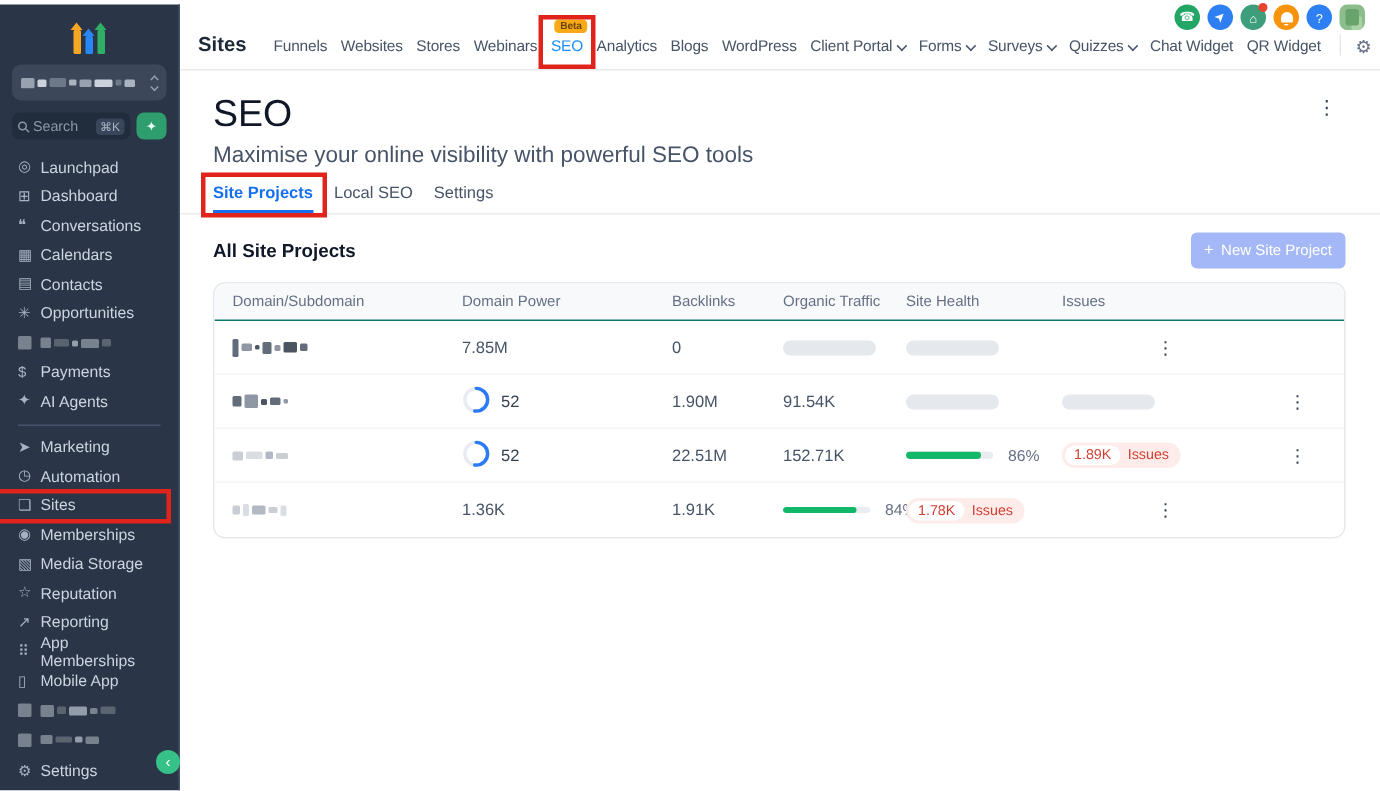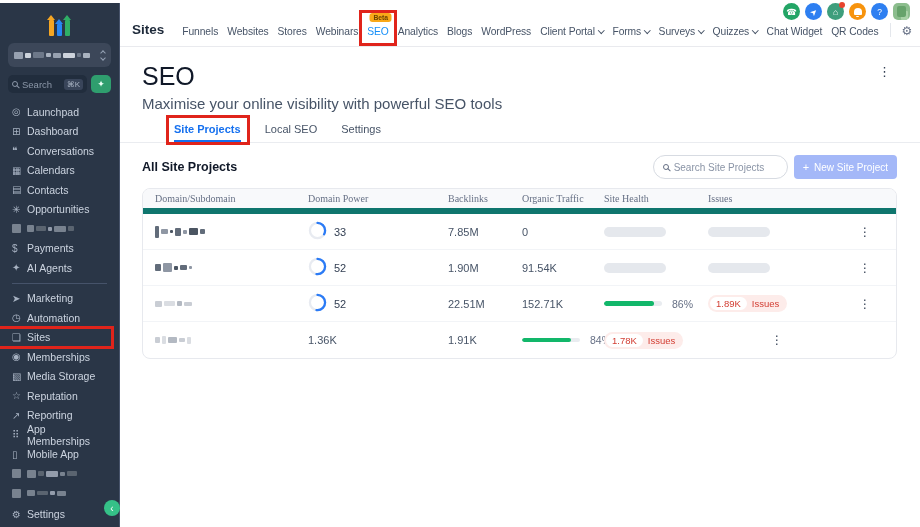--- a/index.html
+++ b/index.html
@@ -79,40 +79,40 @@
   .bell-shape { width:8px; height:7px; background:#fff; border-radius:4px 4px 1px 1px; position:relative; display:block; }
   .bell-shape::after { content:""; position:absolute; left:2.6px; bottom:-2.4px; width:2.8px; height:1.8px;
                        border-radius:0 0 2px 2px; background:#fff; }
 
   
   .page { position:absolute; left:120px; top:48px; right:0; bottom:0; background:#fff; padding:14px 23px 0 22px; }
   .page-head { display:flex; justify-content:space-between; align-items:flex-start; }
   .page-head h1 { font-size:25px; font-weight:500; color:#101828; line-height:28px; }
   .kebab { font-size:13px; color:#344054; cursor:pointer; padding:2px 6px; }
   .subtitle { font-size:15px; color:#475467; margin-top:5px; }
-  .page-tabs { display:flex; gap:24px; margin-top:11px;margin-left:32px; }
+  .page-tabs { display:flex; gap:14px; margin-top:11px; }
   .ptab { position:relative; font-size:11px; color:#475467; padding-bottom:7px; cursor:pointer; }
   .ptab.active { color:#1570ef; font-weight:700; }
   .ptab .underline { position:absolute; left:0; right:0; bottom:0; height:2px; background:#1570ef; }
   .page-divider { height:1px; background:#eaecf0; margin:0 -23px 0 -22px; }
 
   .section-row { display:flex; justify-content:space-between; align-items:center; margin-top:12px; }
   .section-row h2 { font-size:12.5px; font-weight:700; color:#101828; }
   .controls { display:flex; gap:6px; align-items:center; }
   .search2 { width:135px; height:24px; border:1px solid #d7dbe2; border-radius:12px; background:#fff;
              display:flex; align-items:center; gap:5px; padding:0 9px; font-size:10px; color:#8a94a6; cursor:text; }
   .new-btn { height:24px; padding:0 9px; background:#a4b8f8; color:#fff; border:none; border-radius:4px;
              font-size:10px; display:flex; align-items:center; gap:5px; cursor:pointer; }
   .new-btn .plus { font-size:11px; }
 
   
   .table { margin-top:9px; border:1px solid #e7e9ee; border-radius:8px; overflow:hidden; background:#fff; }
   .trow { display:grid; grid-template-columns:153px 140px 74px 82px 104px 138px 1fr;
           align-items:center; padding:0 12px; }
-  .thead { height:25px; background:#f8f9fb; border-bottom:6px solid #0f766e;font-family:Liberation Serif, serif; }
+  .thead { height:25px; background:#f8f9fb; border-bottom:1px solid #0f766e; }
   .th { font-size:10px; color:#667085; font-weight:500; }
   .tr { height:36px; border-bottom:1px solid #f2f4f7; }
   .tr:last-child { border-bottom:none; }
   .td { font-size:11px; color:#475467; display:flex; align-items:center; }
   .power-wrap { display:flex; align-items:center; gap:7px; }
   .power-val { color:#344054; }
   .skeleton { width:62px; height:10px; border-radius:5px; background:#e5e8ed; }
   .hbar { width:58px; height:4.5px; border-radius:3px; background:#e9ecf0; overflow:hidden; flex:none; }
   .hfill { height:100%; background:#12b76a; border-radius:3px; }
   .hlabel { font-size:10.5px; color:#667085; margin-left:10px; }
@@ -334,21 +334,21 @@
           <i class="chev"></i>
         </div>
         <div class="ttab">
           <span>Quizzes</span>
           <i class="chev"></i>
         </div>
         <div class="ttab">
           <span>Chat Widget</span>
         </div>
         <div class="ttab">
-          <span>QR Codes</span>
+          <span>QR Widget</span>
         </div>
       </nav>
     <span class="tb-sep"></span>
     <span class="gear">⚙</span>
   </header>
 
   <div class="quick-icons" id="quick-icons">
       <div class="qicon" style="background: rgb(35, 165, 102);">
         <span>☎</span>
       </div>
@@ -380,24 +380,20 @@
     <div class="page-tabs" id="page-tabs">
         <div class="ptab active"><span>Site Projects</span><i class="underline"></i><i class="anno anno-ptab"></i></div>
         <div class="ptab"><span>Local SEO</span></div>
         <div class="ptab"><span>Settings</span></div>
       </div>
     <div class="page-divider"></div>
 
     <div class="section-row">
       <h2>All Site Projects</h2>
       <div class="controls">
-        <div class="search2">
-          <span class="mag dk"></span>
-          <span>Search Site Projects</span>
-        </div>
         <button class="new-btn">
           <span class="plus">+</span>
           <span>New Site Project</span>
         </button>
       </div>
     </div>
 
     <div class="table" id="table">
         <div class="trow thead">
           <div class="th">Domain/Subdomain</div>
@@ -413,27 +409,20 @@
             <span class="pxrow">
               <i style="width: 4px; height: 12px; background: rgb(98, 108, 122);"></i>
               <i style="width: 7px; height: 5px; background: rgb(143, 151, 164);"></i>
               <i style="width: 3px; height: 3px; background: rgb(75, 85, 98);"></i>
               <i style="width: 6px; height: 8px; background: rgb(98, 108, 122);"></i>
               <i style="width: 4px; height: 4px; background: rgb(143, 151, 164);"></i>
               <i style="width: 9px; height: 7px; background: rgb(75, 85, 98);"></i>
               <i style="width: 5px; height: 5px; background: rgb(98, 108, 122);"></i>
             </span>
           </div>
-          <div class="td power-wrap">
-            <span><svg width="19" height="19" viewBox="0 0 20 20">
-                <circle cx="10" cy="10" r="8" fill="none" stroke="#e8ebf1" stroke-width="2.4"></circle>
-                <circle cx="10" cy="10" r="8" fill="none" stroke="#2b7bf6" stroke-width="2.4" stroke-linecap="round" stroke-dasharray="16.6 50.3" transform="rotate(-90 10 10)"></circle>
-              </svg></span>
-            <span class="power-val">33</span>
-          </div>
           <div class="td">7.85M</div>
           <div class="td">0</div>
           <div class="td">
             <span class="skeleton"></span>
           </div>
           <div class="td">
             <span class="skeleton"></span>
           </div>
           <div class="td row-kebab">⋮</div>
         </div>

